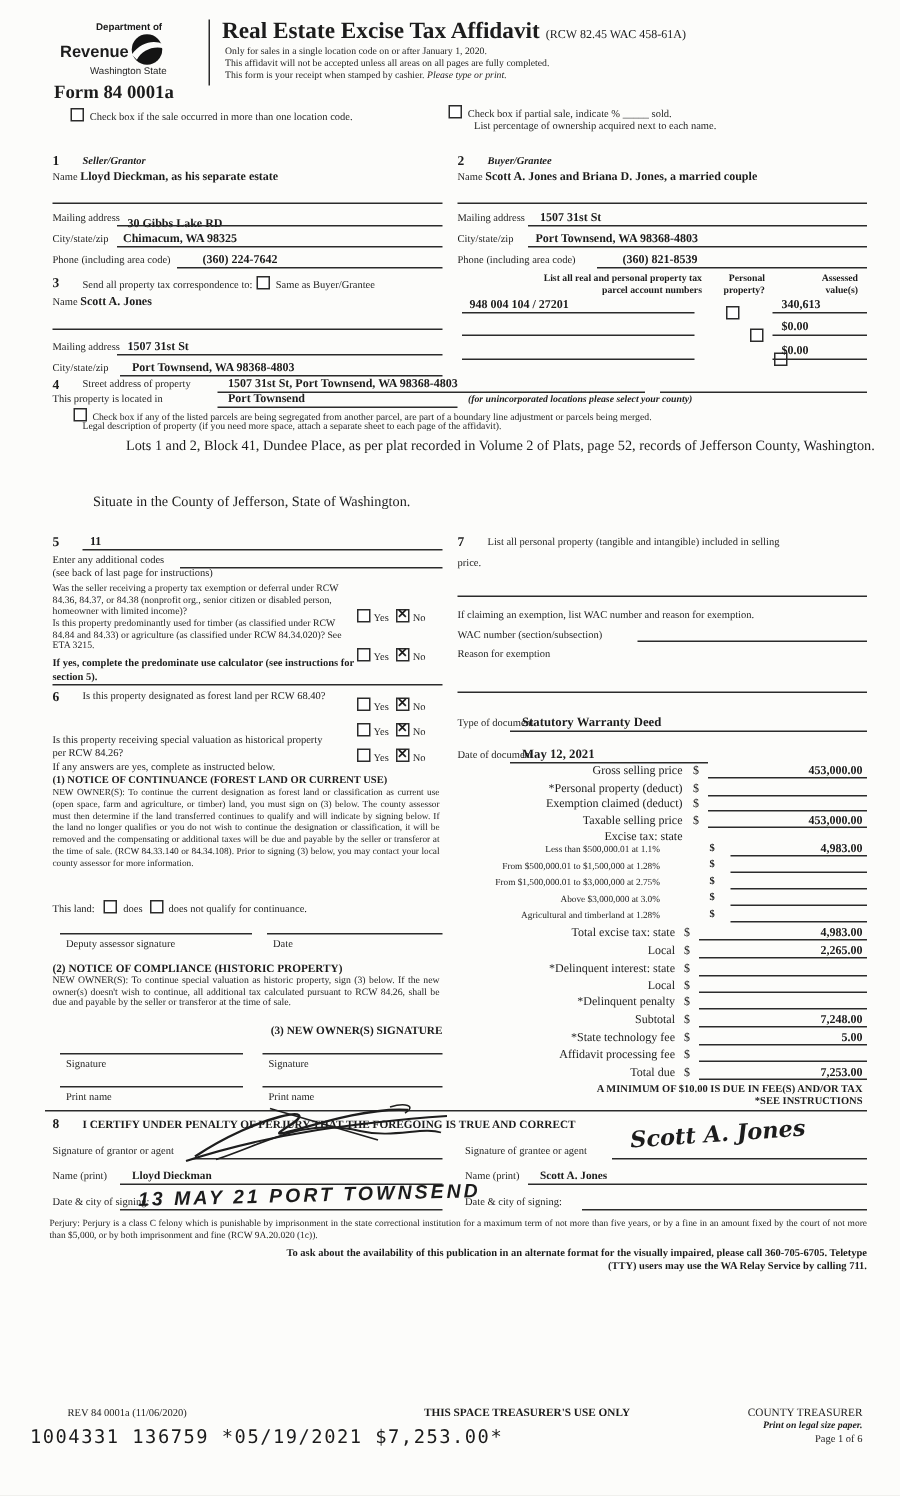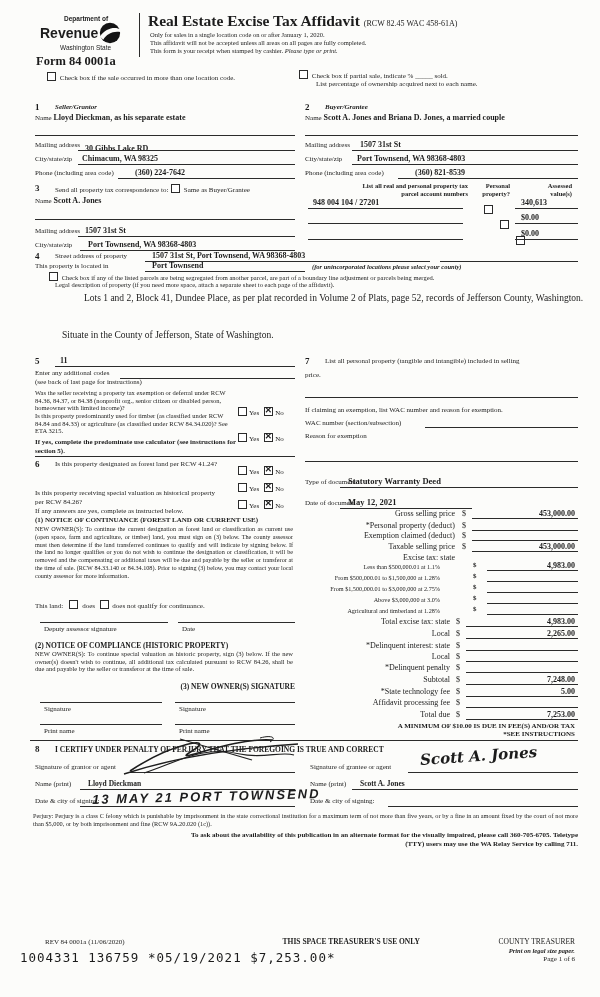--- a/index.html
+++ b/index.html
@@ -36,21 +36,21 @@
 </style>
 </head>
 <body>
 
 <div class="page">
 
   
   <div class="a sans" style="left:40px;top:15px;width:120px;">
     <div class="b" style="font-size:6.5px;padding-left:24px;">Department of</div>
     <div style="line-height:14px;">
-      <span class="b" style="font-size:14px;">Revenue</span><svg width="22" height="22" viewBox="0 0 26 26" style="vertical-align:-6px;margin-left:1px;">
+      <span class="b" style="font-size:11px;">Revenue</span><svg width="22" height="22" viewBox="0 0 26 26" style="vertical-align:-6px;margin-left:1px;">
           <circle cx="13" cy="13" r="12" fill="#141414"></circle>
           <path d="M1 17 C 8 7, 19 5, 26 9 L 26 12 C 17 10, 9 14, 5 21 Z" fill="#fcfcfa"></path>
         </svg>
     </div>
     <div style="font-size:6.5px;padding-left:20px;">Washington State</div>
   </div>
   <div class="vline" style="left:139px;top:13px;height:44px;"></div>
 
   <div class="a" style="left:148px;top:12px;">
     <span class="b s15">Real Estate Excise Tax Affidavit</span>
@@ -195,21 +195,21 @@
   <div class="a w s65" style="left:35px;top:412px;width:200px;">Is this property predominantly used for timber (as classified under RCW 84.84 and 84.33) or agriculture (as classified under RCW 84.34.020)? See ETA 3215.</div>
   <div class="a" style="left:237px;top:427px;">
     <span class="cb"></span><span class="s7">Yes</span>
     <span class="cb x"></span><span class="s7">No</span>
   </div>
   <div class="a w b s7" style="left:35px;top:438px;width:215px;">If yes, complete the predominate use calculator (see instructions for section 5).</div>
   <div class="rule" style="left:35px;top:456px;width:260px;border-top-width:1.4px;"></div>
 
   
   <div class="a b s9" style="left:35px;top:459px;">6</div>
-  <div class="a s7" style="left:55px;top:460px;">Is this property designated as forest land per RCW 41.24?</div>
+  <div class="a s7" style="left:55px;top:460px;">Is this property designated as forest land per RCW 68.40?</div>
   <div class="a" style="left:237px;top:460px;">
     <span class="cb"></span><span class="s7">Yes</span>
     <span class="cb x"></span><span class="s7">No</span>
   </div>
   <div class="a" style="left:237px;top:477px;">
     <span class="cb"></span><span class="s7">Yes</span>
     <span class="cb x"></span><span class="s7">No</span>
   </div>
   <div class="a w s7" style="left:35px;top:489px;width:190px;">Is this property receiving special valuation as historical property per RCW 84.26?</div>
   <div class="a" style="left:237px;top:494px;">

